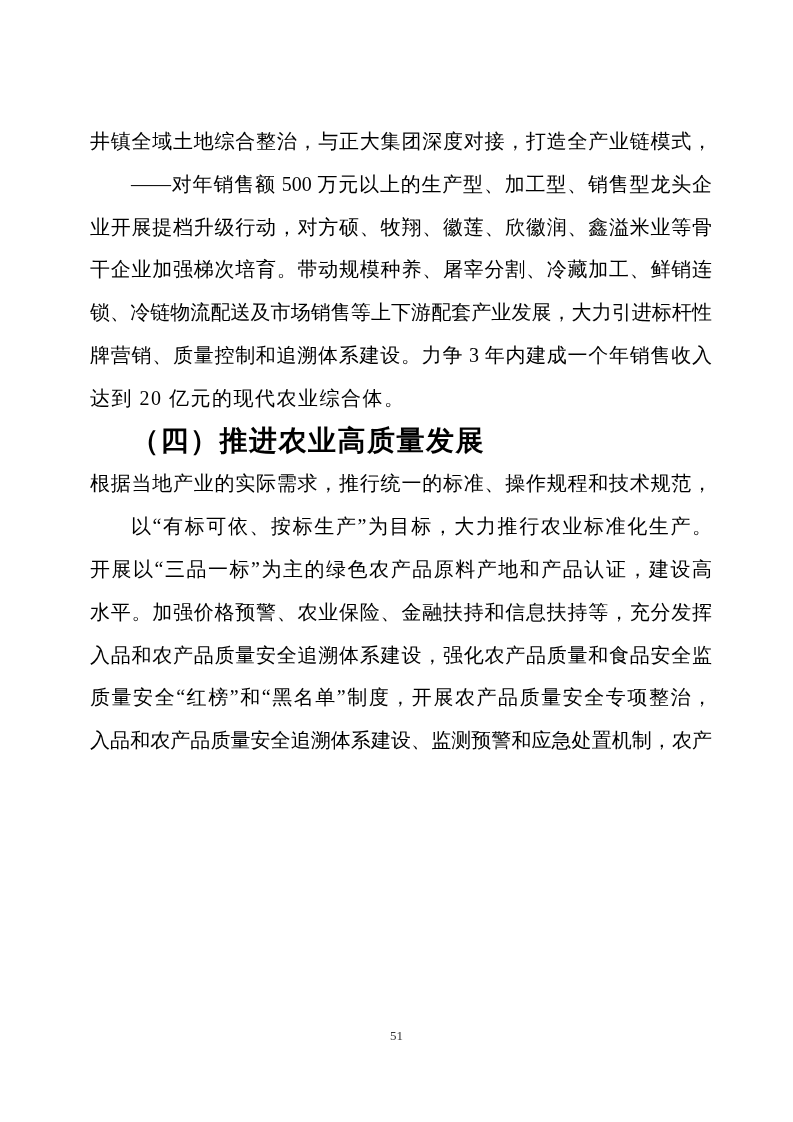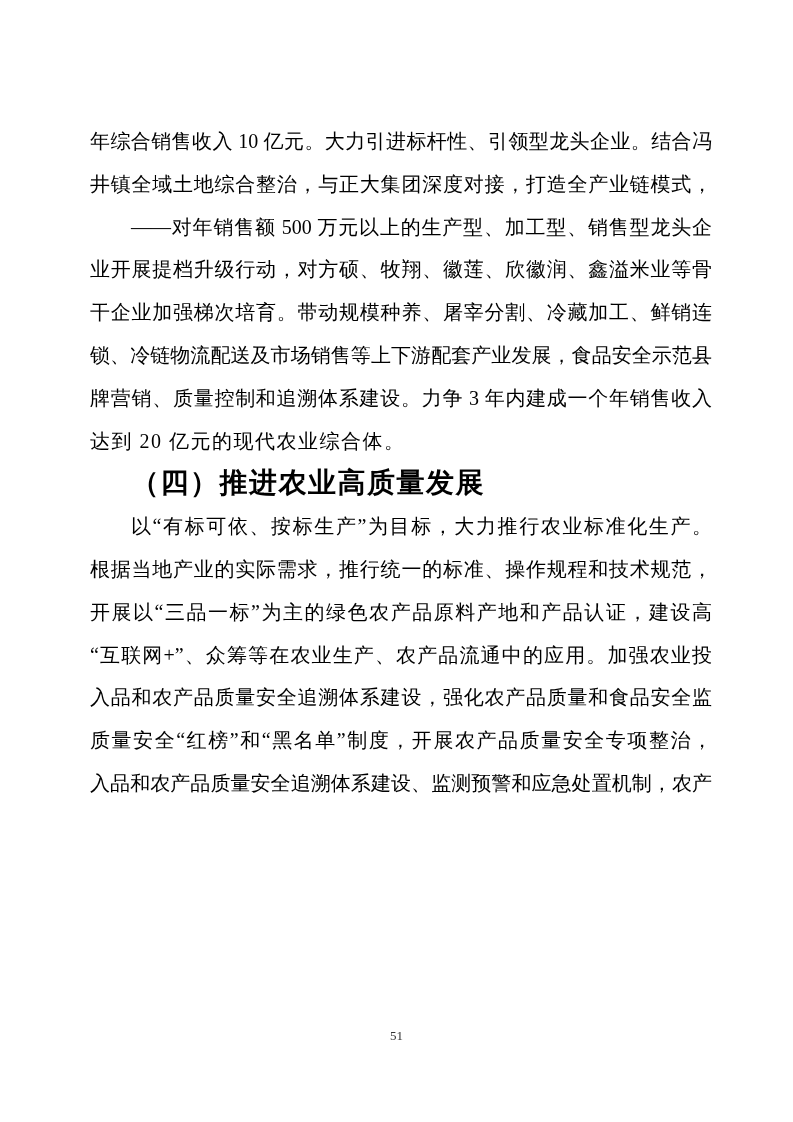--- a/index.html
+++ b/index.html
@@ -61,31 +61,30 @@
     font-size: 13px;
     color: #333333;
     font-family: "Liberation Serif", "DejaVu Serif", serif;
   }
 </style>
 </head>
 <body>
 
 <div class="page">
   <div class="text-block">
-      <div class="line just">年综合销售收入 10 亿元。大力引进标杆性、引领型龙头企业。结合冯</div>
       <div class="line just">井镇全域土地综合整治，与正大集团深度对接，打造全产业链模式，</div>
       <div class="line indent just">——对年销售额 500 万元以上的生产型、加工型、销售型龙头企</div>
       <div class="line just">业开展提档升级行动，对方硕、牧翔、徽莲、欣徽润、鑫溢米业等骨</div>
       <div class="line just">干企业加强梯次培育。带动规模种养、屠宰分割、冷藏加工、鲜销连</div>
-      <div class="line just">锁、冷链物流配送及市场销售等上下游配套产业发展，食品安全示范县</div>
+      <div class="line just">锁、冷链物流配送及市场销售等上下游配套产业发展，大力引进标杆性</div>
       <div class="line just">牌营销、质量控制和追溯体系建设。力争 3 年内建成一个年销售收入</div>
       <div class="line">达到 20 亿元的现代农业综合体。</div>
       <div class="line heading indent">（四）推进农业高质量发展</div>
+      <div class="line just">根据当地产业的实际需求，推行统一的标准、操作规程和技术规范，</div>
       <div class="line indent just">以“有标可依、按标生产”为目标，大力推行农业标准化生产。</div>
-      <div class="line just">根据当地产业的实际需求，推行统一的标准、操作规程和技术规范，</div>
       <div class="line just">开展以“三品一标”为主的绿色农产品原料产地和产品认证，建设高</div>
-      <div class="line just">“互联网+”、众筹等在农业生产、农产品流通中的应用。加强农业投</div>
+      <div class="line just">水平。加强价格预警、农业保险、金融扶持和信息扶持等，充分发挥</div>
       <div class="line just">入品和农产品质量安全追溯体系建设，强化农产品质量和食品安全监</div>
       <div class="line just">质量安全“红榜”和“黑名单”制度，开展农产品质量安全专项整治，</div>
       <div class="line just">入品和农产品质量安全追溯体系建设、监测预警和应急处置机制，农产</div>
     </div>
   <div class="page-number">51</div>
 </div>
 
 </body></html>

